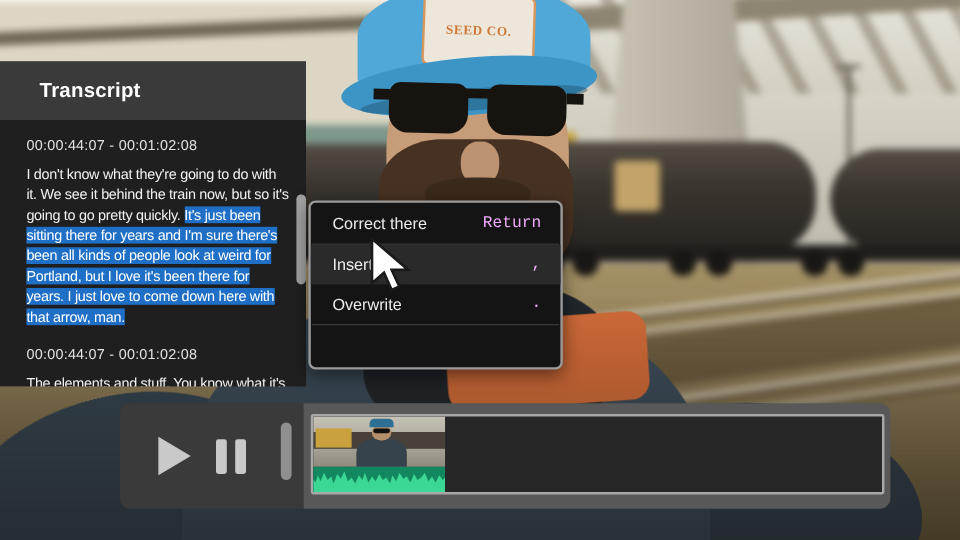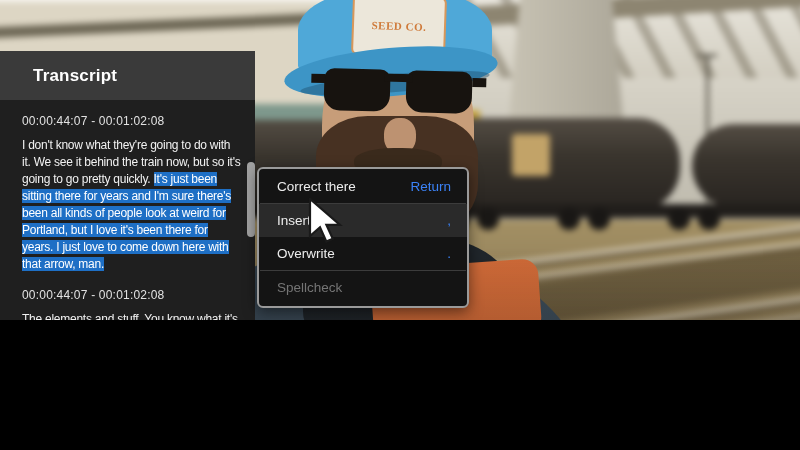--- a/index.html
+++ b/index.html
@@ -1,17 +1,17 @@
 <!DOCTYPE html>
 <html><head>
 <meta charset="utf-8">
 <style>
   * { margin:0; padding:0; box-sizing:border-box; }
   body { font-family:"Liberation Sans", sans-serif; background:#000; }
-  #stage { position:relative; width:800px; height:320px; overflow:hidden; background:#b9b5a9; }
+  #stage { position:relative; width:800px; height:450px; overflow:hidden; background:#b9b5a9; }
   #stage .abs { position:absolute; }
 
   
   .bg-blur { position:absolute; left:-8px; top:-8px; width:816px; height:466px; filter:blur(3px); }
   .sky2 { left:0; top:0; width:816px; height:466px;
          background:linear-gradient(180deg,#f4f2ec 0%,#d6d2c6 20%,#bebaad 48%,#b0ac9e 100%); }
   .building-left { left:0; top:10px; width:420px; height:106px; background:#ddd6c4; }
   .roofline { left:-12px; top:26px; width:450px; height:11px; background:#6e6856; transform:rotate(-2.5deg); }
   .teal-wall { left:0; top:112px; width:424px; height:52px; background:#7e988c; }
   .yellow-line { left:372px; top:118px; width:116px; height:8px; background:#c7a43e; }
@@ -75,21 +75,21 @@
   .timecode { font-size:12px; color:#e2e2e2; letter-spacing:.2px; }
   .tr-text { font-size:12px; line-height:17px; letter-spacing:-0.25px; margin:9px 0 15px 0; color:#f2f2f2; }
   .tr-text .hl { background:#1e6fc5; color:#fff; }
   .tr-scrollbar { left:247px; top:162px; width:8px; height:75px; background:#a2a2a2; border-radius:4px; z-index:21; }
 
   
   .menu { left:257px; top:167px; width:212px; height:141px; background:#141414; border:2px solid #9a9a9a;
           border-radius:6px; z-index:40; padding-top:1px; box-shadow:0 4px 14px rgba(0,0,0,.5); }
   .menu-row { height:33px; display:flex; align-items:center; justify-content:space-between; padding:0 16px 0 18px;
               color:#ececec; font-size:13.5px; }
-  .menu-row .sc { color:#3b82f6; }
+  .menu-row .sc { color:#f0abfc;font-family:Liberation Mono, monospace; }
   .menu-row.hover { background:#2a2a2a; }
   .menu-row.disabled { color:#757575; }
   .menu-div { height:1px; background:#3c3c3c; margin:0 1px; }
 
   
   .player-left { left:100px; top:336px; width:153px; height:88px; background:#3a3a3a; border-radius:9px 0 0 9px; z-index:30; }
   .btn-play { position:absolute; left:26px; top:26px; width:36px; height:36px; }
   .btn-pause { position:absolute; left:74px; top:26px; width:36px; height:36px; display:flex; gap:7px; align-items:center; justify-content:center; }
   .pause-bar { width:9px; height:29px; background:#c9c9c9; border-radius:2px; }
   .drag-pill { position:absolute; left:134px; top:16px; width:9px; height:48px; background:#8f8f8f; border-radius:5px; }
@@ -228,24 +228,20 @@
     <div class="menu-div"></div>
     <div class="menu-row hover">
       <span>Insert</span>
       <span class="sc">,</span>
     </div>
     <div class="menu-row">
       <span>Overwrite</span>
       <span class="sc">.</span>
     </div>
     <div class="menu-div"></div>
-    <div class="menu-row disabled">
-      <span>Spellcheck</span>
-      <span class="sc"></span>
-    </div>
   </div>
 
   <div class="abs cursor">
     <svg width="42" height="52" viewBox="0 0 21 26">
       <polygon points="1,0.5 1,19 6,14.6 9.2,21.8 12.4,20.4 9.2,13.4 16,13.4" fill="#ffffff" stroke="#1a1a1a" stroke-width="1.1"></polygon>
     </svg>
   </div>
 
 </div>
 

